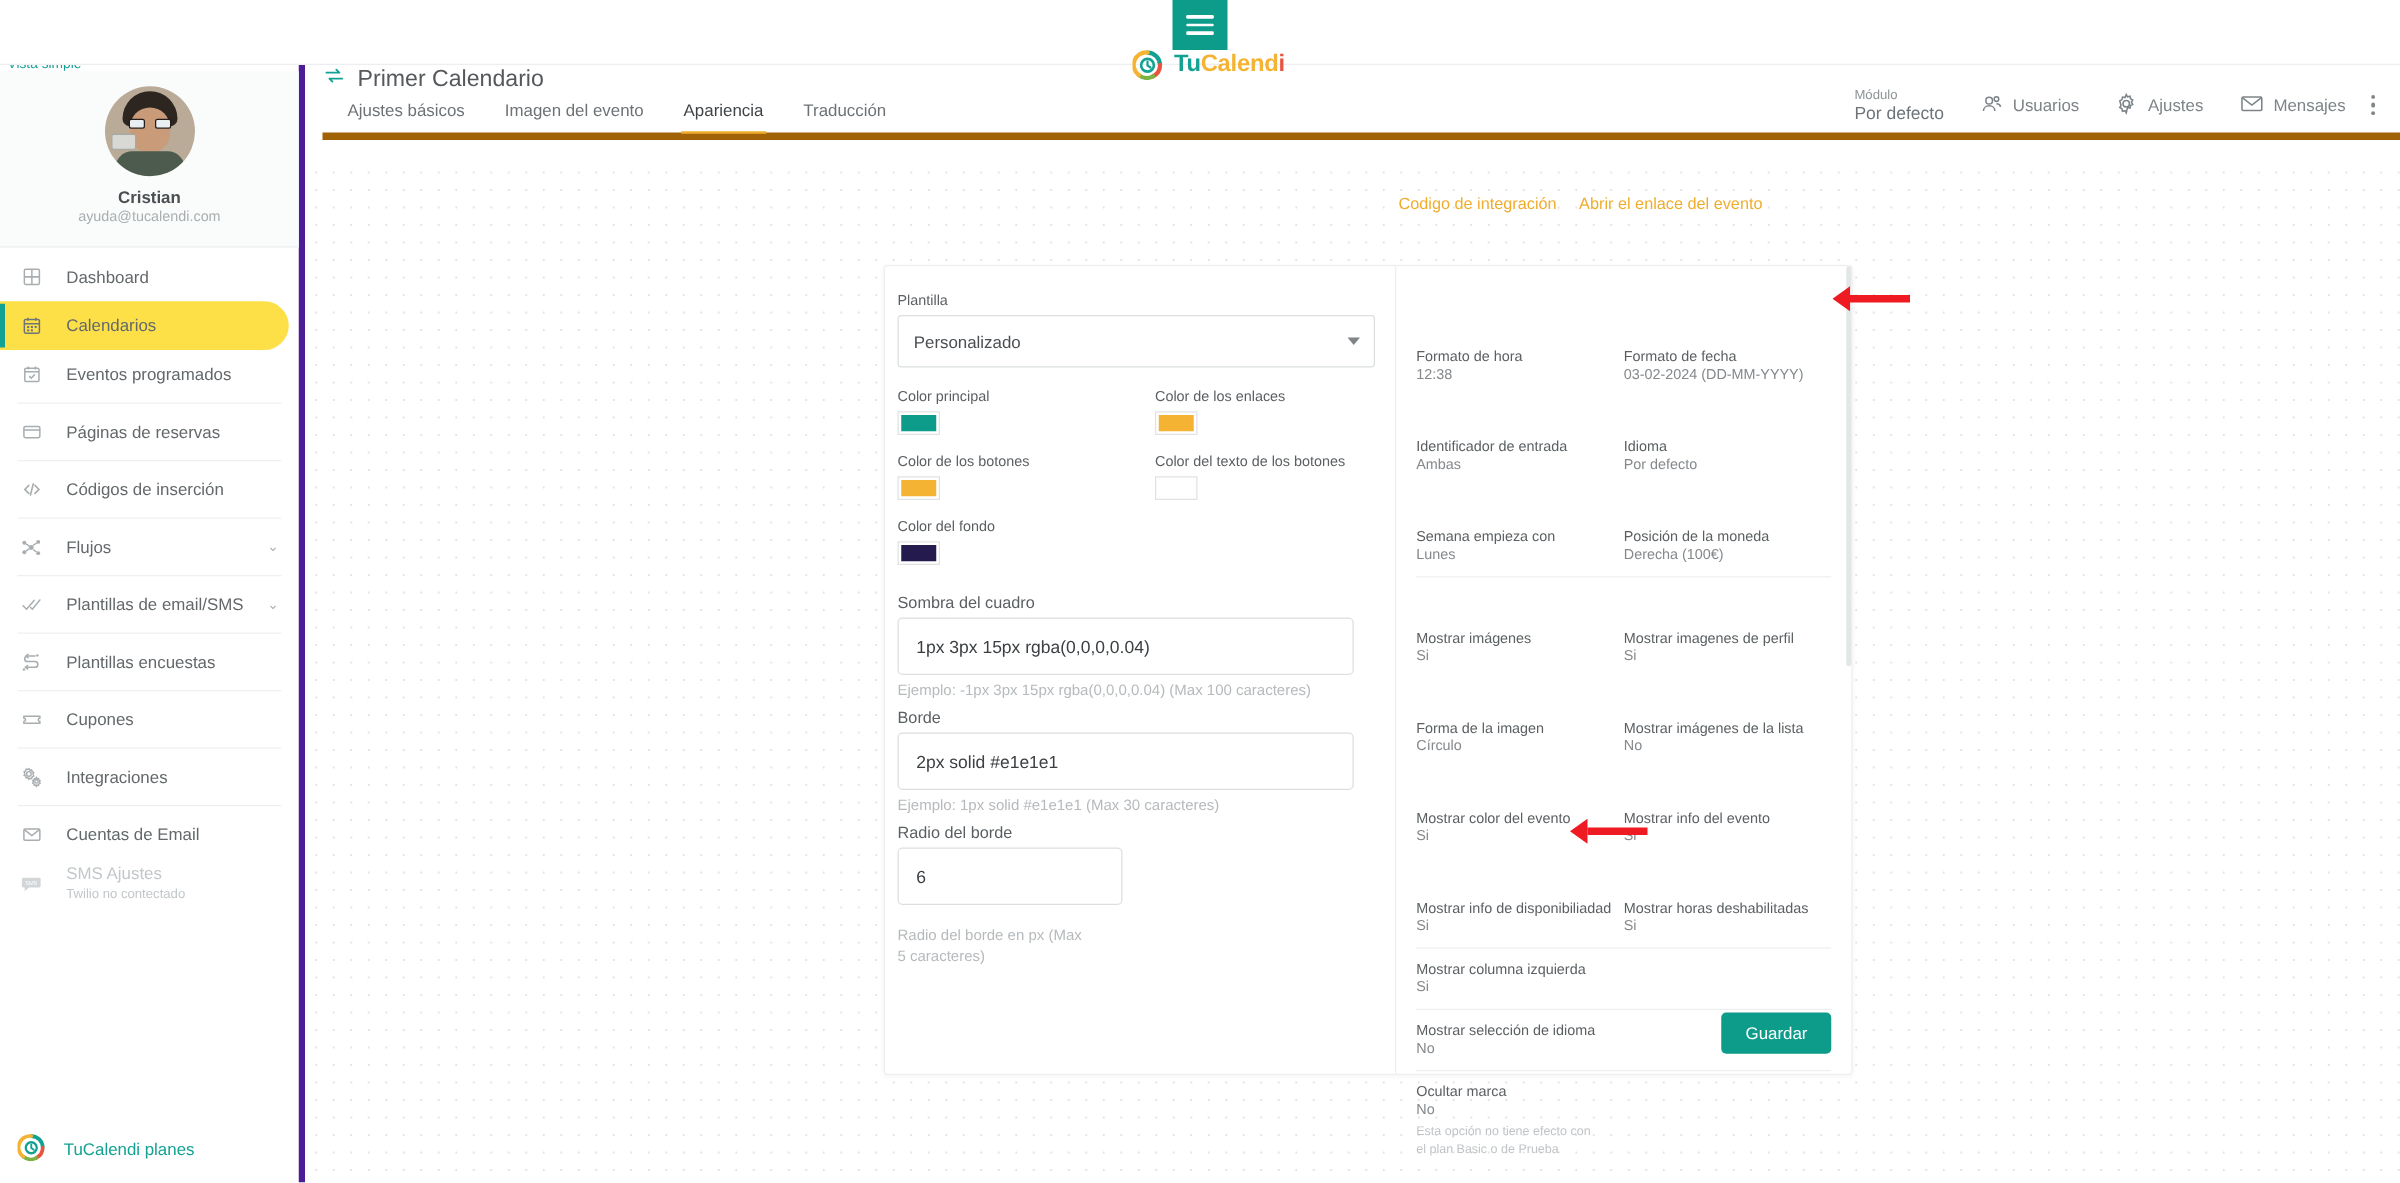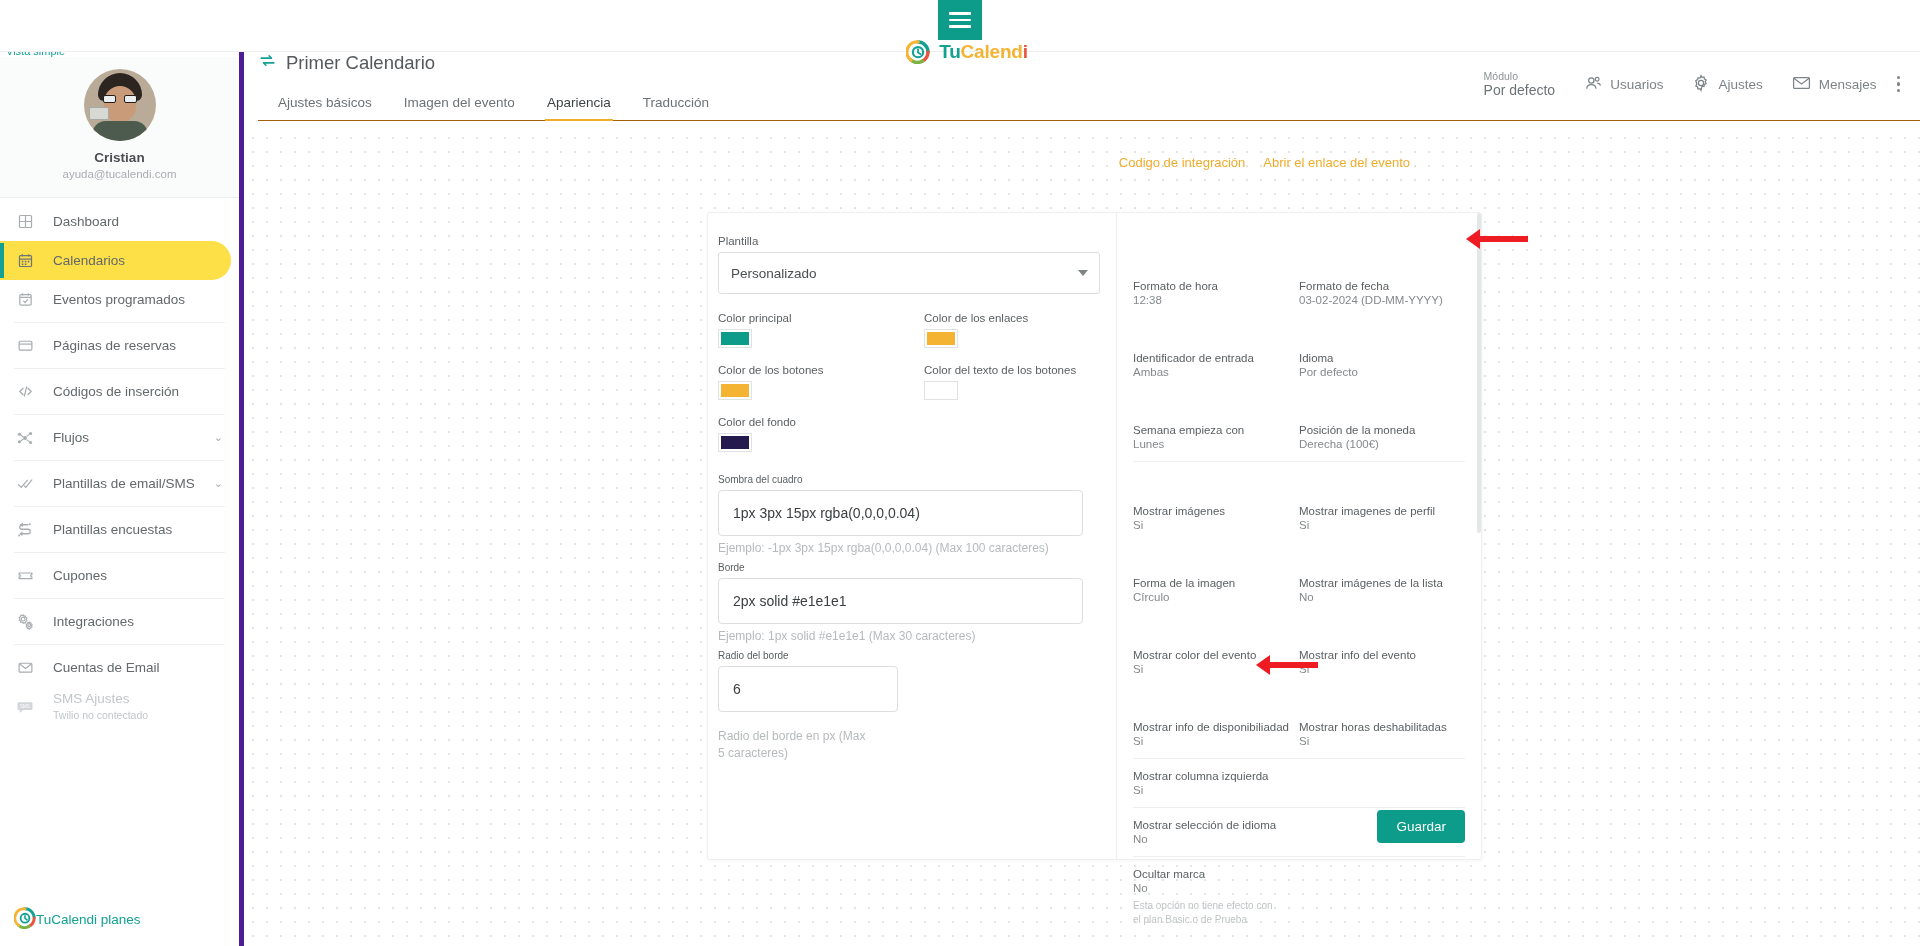--- a/index.html
+++ b/index.html
@@ -106,39 +106,39 @@
   }
   .nav-item.muted { color:#c2c7ca; }
   .nav-item.muted .ico { color:#d2d6d8; }
   .nav-sub { font-size:10.5px; color:#c2c7ca; margin-top:1px; }
   .nav-item .stack { display:flex; flex-direction:column; line-height:1.25; }
   .nav-item .chev { margin-left:auto; margin-right:16px; color:#a8adb0; font-size:11px; }
   .nav-sep { height:1px; background:#eef0f0; margin:3px 14px 3px 14px; }
 
   .plans {
     position:absolute; left:0; bottom:14px; width:244px;
-    display:flex; align-items:center; padding-left:14px;
+    display:flex; align-items:center; gap:15px; padding-left:14px;
     font-size:13.5px; color:#12a193; cursor:pointer;
   }
 
   
   .main {
     position:absolute; top:40px; left:244px; width:1676px; height:906px;
     background:#ffffff;
   }
   .page-head { padding:11px 0 0 14px; }
   .page-title {
     display:flex; align-items:center; gap:9px;
     font-size:18.5px; color:#55595c; font-weight:normal;
     margin:0 0 0 0;
   }
   .page-title .swapico { color:#12a193; font-size:18px; }
   .tabs {
-    display:flex; gap:0; margin-top:14px; padding-left:4px;
-    border-bottom:1px solid #a16207;
+    display:flex; gap:0; padding-left:4px;
+    border-bottom:6px solid #a16207;
   }
   .tab {
     padding:6px 16px 10px 16px; font-size:13.5px; color:#6d7276;
     cursor:pointer; position:relative; white-space:nowrap;
   }
   .tab.active { color:#3f4346; }
   .tab.active::after {
     content:""; position:absolute; left:14px; right:14px; bottom:-1px; height:2px; background:#f0ad2c;
   }
 
@@ -183,21 +183,21 @@
   .color-grid { margin-top:18px; display:flex;gap:24px; }
   .color-col { width:182px; }
   .color-block { margin-bottom:16px; }
   .color-block .cl { font-size:11.5px; color:#5a5f62; margin-bottom:5px; }
   .swatch-box {
     width:34px; height:19px; border:1px solid #e0e3e4; padding:2px; background:#fff; cursor:pointer;
   }
   .swatch-box .sw { width:100%; height:100%; }
 
   .input-group { margin-top:6px; }
-  .input-group .lbl { font-size:10px; color:#5a5f62; margin-bottom:5px; }
+  .input-group .lbl { font-size:13px; color:#5a5f62; margin-bottom:5px; }
   .text-input {
     height:46px; border:1px solid #dcdfe0; border-radius:4px;
     display:flex; align-items:center; padding:0 14px;
     font-size:14px; color:#3c4043; background:#fff;
   }
   .w-big { width:365px; }
   .w-small { width:180px; }
   .helper { font-size:12px; color:#b6babc; margin-top:4px; line-height:1.35; }
   .helper.wrap { width:150px;margin-top:16px; }
   .kv-row { display:flex; padding:0 0 0 0; }

